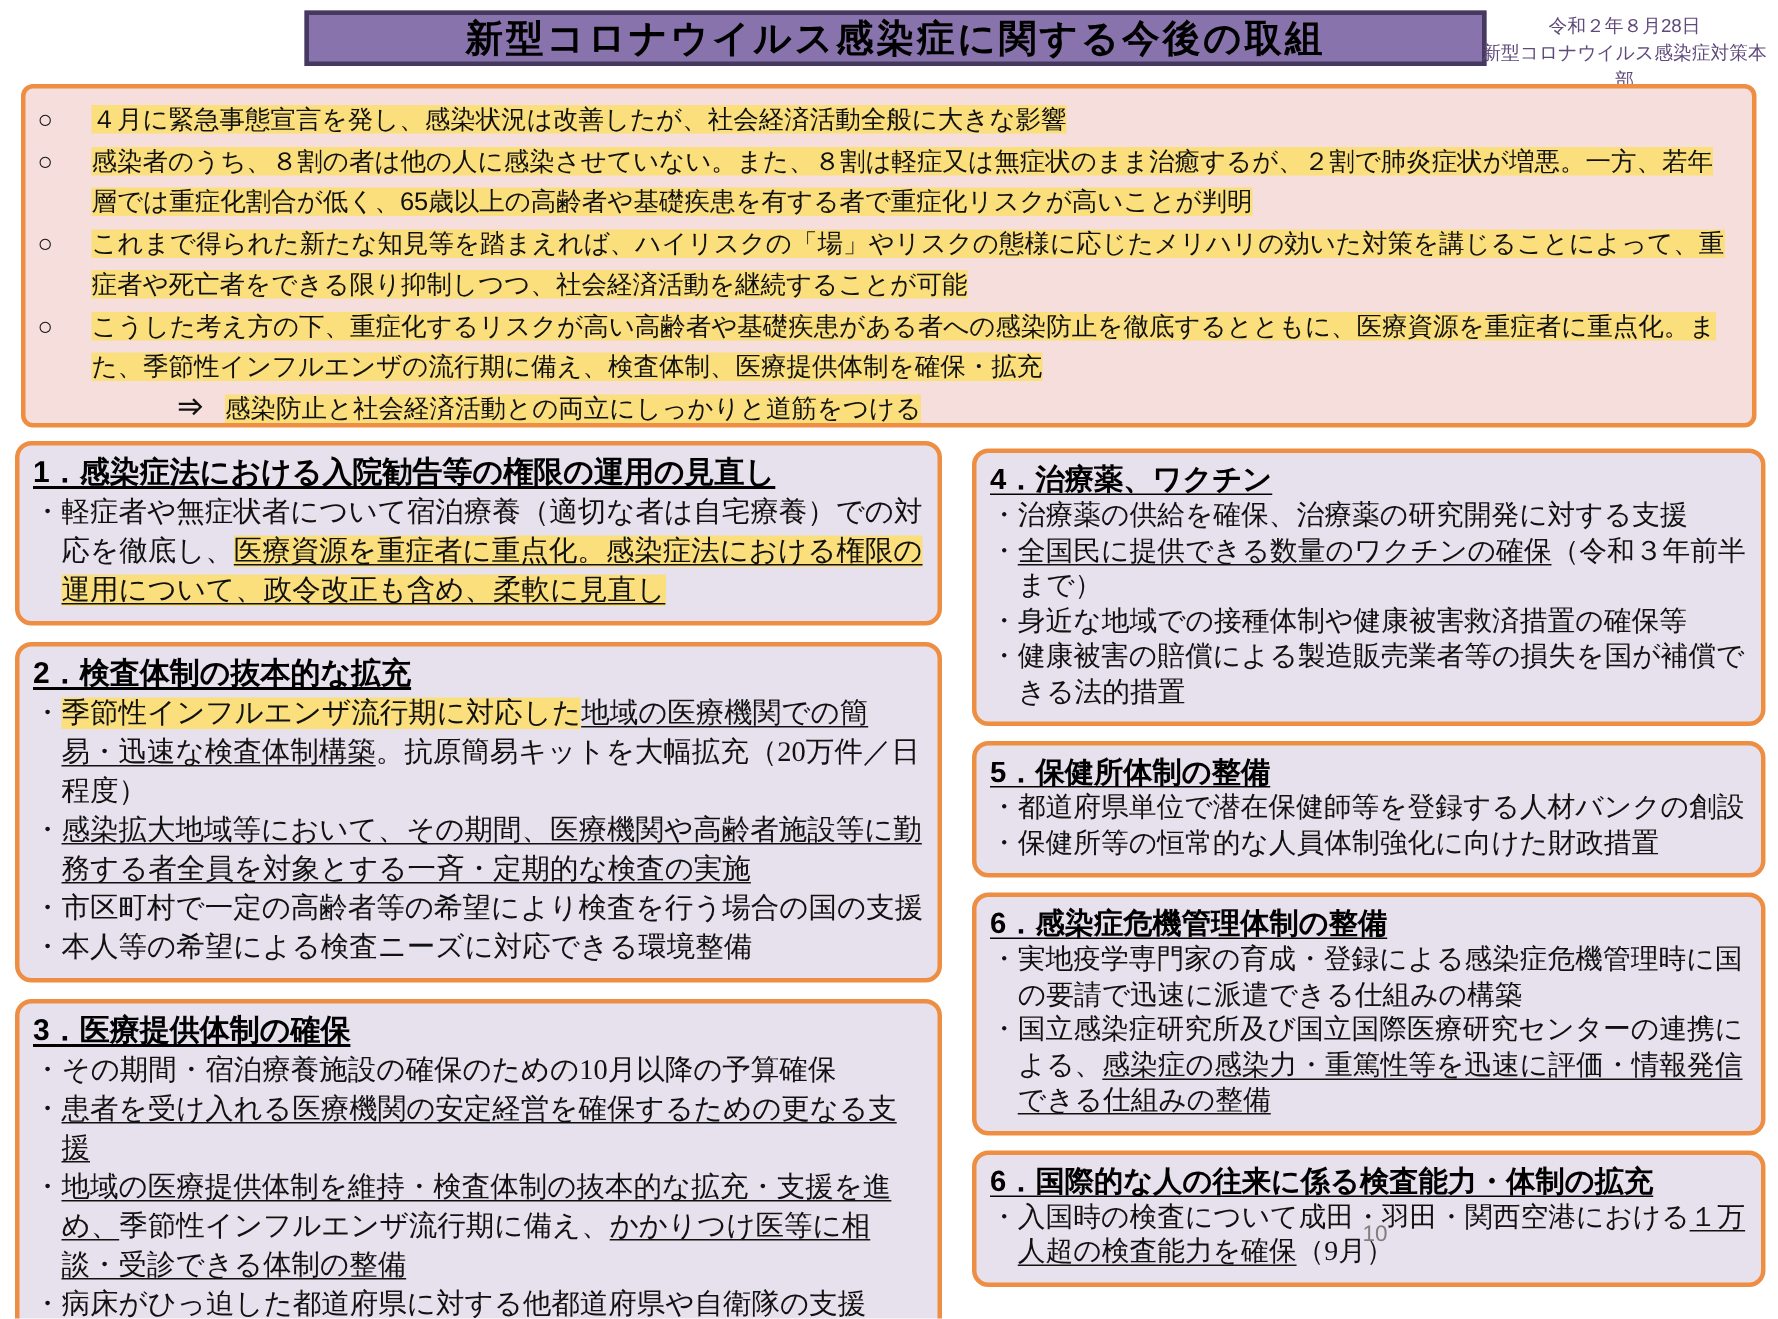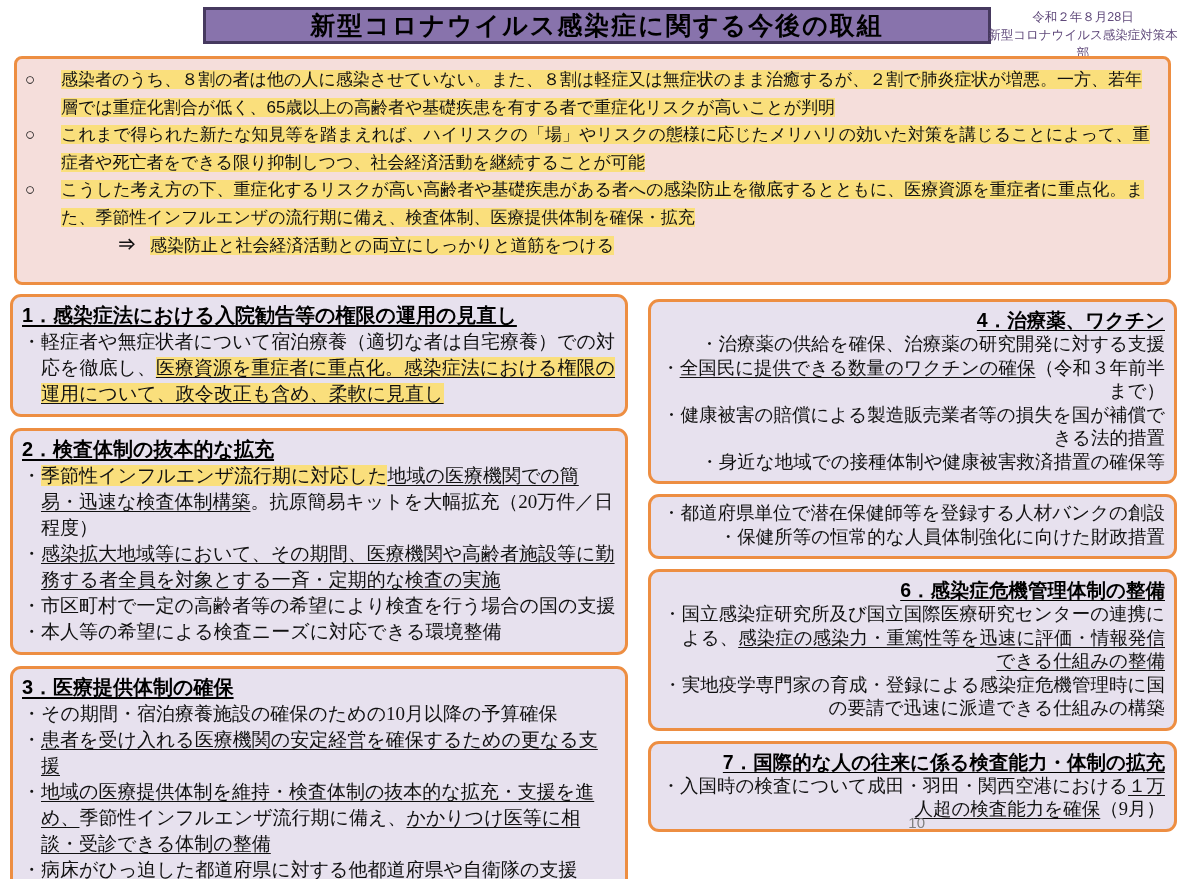--- a/index.html
+++ b/index.html
@@ -33,21 +33,21 @@
   .u{text-decoration:underline; text-underline-offset:3px; text-decoration-thickness:1px;}
 
   
   .col{position:absolute; display:flex; flex-direction:column;}
   .col-left{left:10px; top:294px; width:618px; gap:11px;}
   .col-right{left:648px; top:299px; width:529px; gap:10px;}
   .section{background:var(--section-bg); border:3px solid var(--accent-border);
     border-radius:11px; padding:5px 9px 7px 9px;
     font-family:"Liberation Serif","DejaVu Serif",serif;}
   .col-left .section{font-size:19px; line-height:26px;}
-  .col-right .section{font-size:18.5px; line-height:23.5px;text-align:right;}
+  .col-right .section{font-size:18.5px; line-height:23.5px;}
   .sec-title{font-family:"Liberation Sans",sans-serif; font-weight:bold;
     color:#000; text-decoration:underline; text-underline-offset:3px;}
   .col-left .sec-title{font-size:20px; line-height:27px;}
   .col-right .sec-title{font-size:19.5px; line-height:26px;}
   .item{padding-left:1em; text-indent:-1em;}
 
   .pagenum{position:absolute; right:40px; top:814px; color:var(--page-number);
     font-size:15px;}
 </style>
 </head>
@@ -58,20 +58,21 @@
   <div class="banner">
     <span>新型コロナウイルス感染症に関する今後の取組</span>
   </div>
 
   <div class="date-block">
     <div>令和２年８月28日</div>
     <div>新型コロナウイルス感染症対策本部</div>
   </div>
 
   <div class="summary" id="summary-box">
+      <div class="sbullet"><span class="mk">○</span><span class="hl">４月に緊急事態宣言を発し、感染状況は改善したが、社会経済活動全般に大きな影響</span></div>
       <div class="sbullet"><span class="mk">○</span><span class="hl">感染者のうち、８割の者は他の人に感染させていない。また、８割は軽症又は無症状のまま治癒するが、２割で肺炎症状が増悪。一方、若年層では重症化割合が低く、65歳以上の高齢者や基礎疾患を有する者で重症化リスクが高いことが判明</span></div>
       <div class="sbullet"><span class="mk">○</span><span class="hl">これまで得られた新たな知見等を踏まえれば、ハイリスクの「場」やリスクの態様に応じたメリハリの効いた対策を講じることによって、重症者や死亡者をできる限り抑制しつつ、社会経済活動を継続することが可能</span></div>
       <div class="sbullet"><span class="mk">○</span><span class="hl">こうした考え方の下、重症化するリスクが高い高齢者や基礎疾患がある者への感染防止を徹底するとともに、医療資源を重症者に重点化。また、季節性インフルエンザの流行期に備え、検査体制、医療提供体制を確保・拡充</span></div>
       <div class="arrow-row"><span class="mk">⇒</span><span class="hl">感染防止と社会経済活動との両立にしっかりと道筋をつける</span></div>
     </div>
 
   <div class="col col-left" id="col-left">
       <div class="section">
         <div class="sec-title">1．感染症法における入院勧告等の権限の運用の見直し</div>
         <div class="item"><span>・</span><span>軽症者や無症状者について宿泊療養（適切な者は自宅療養）での対応を徹底し、</span><span class="hl u">医療資源を重症者に重点化。感染症法における権限の運用について、政令改正も含め、柔軟に見直し</span></div>
@@ -89,33 +90,34 @@
         <div class="item"><span>・</span><span class="u">患者を受け入れる医療機関の安定経営を確保するための更なる支援</span></div>
         <div class="item"><span>・</span><span class="u">地域の医療提供体制を維持・検査体制の抜本的な拡充・支援を進め、</span><span>季節性インフルエンザ流行期に備え、</span><span class="u">かかりつけ医等に相談・受診できる体制の整備</span></div>
         <div class="item"><span>・</span><span>病床がひっ迫した都道府県に対する他都道府県や自衛隊の支援</span></div>
       </div>
     </div>
   <div class="col col-right" id="col-right">
       <div class="section">
         <div class="sec-title">4．治療薬、ワクチン</div>
         <div class="item"><span>・</span><span>治療薬の供給を確保、治療薬の研究開発に対する支援</span></div>
         <div class="item"><span>・</span><span class="u">全国民に提供できる数量のワクチンの確保</span><span>（令和３年前半まで）</span></div>
+        <div class="item"><span>・</span><span>身近な地域での接種体制や健康被害救済措置の確保等</span></div>
         <div class="item"><span>・</span><span>健康被害の賠償による製造販売業者等の損失を国が補償できる法的措置</span></div>
-        <div class="item"><span>・</span><span>身近な地域での接種体制や健康被害救済措置の確保等</span></div>
       </div>
       <div class="section">
+        <div class="sec-title">5．保健所体制の整備</div>
         <div class="item"><span>・</span><span>都道府県単位で潜在保健師等を登録する人材バンクの創設</span></div>
         <div class="item"><span>・</span><span>保健所等の恒常的な人員体制強化に向けた財政措置</span></div>
       </div>
       <div class="section">
         <div class="sec-title">6．感染症危機管理体制の整備</div>
+        <div class="item"><span>・</span><span>実地疫学専門家の育成・登録による感染症危機管理時に国の要請で迅速に派遣できる仕組みの構築</span></div>
         <div class="item"><span>・</span><span>国立感染症研究所及び国立国際医療研究センターの連携による、</span><span class="u">感染症の感染力・重篤性等を迅速に評価・情報発信できる仕組みの整備</span></div>
-        <div class="item"><span>・</span><span>実地疫学専門家の育成・登録による感染症危機管理時に国の要請で迅速に派遣できる仕組みの構築</span></div>
       </div>
       <div class="section">
-        <div class="sec-title">7．国際的な人の往来に係る検査能力・体制の拡充</div>
+        <div class="sec-title">6．国際的な人の往来に係る検査能力・体制の拡充</div>
         <div class="item"><span>・</span><span>入国時の検査について成田・羽田・関西空港における</span><span class="u">１万人超の検査能力を確保</span><span>（9月）</span></div>
       </div>
     </div>
 
   <div class="pagenum">10</div>
 
 </div>
 
 </body></html>

